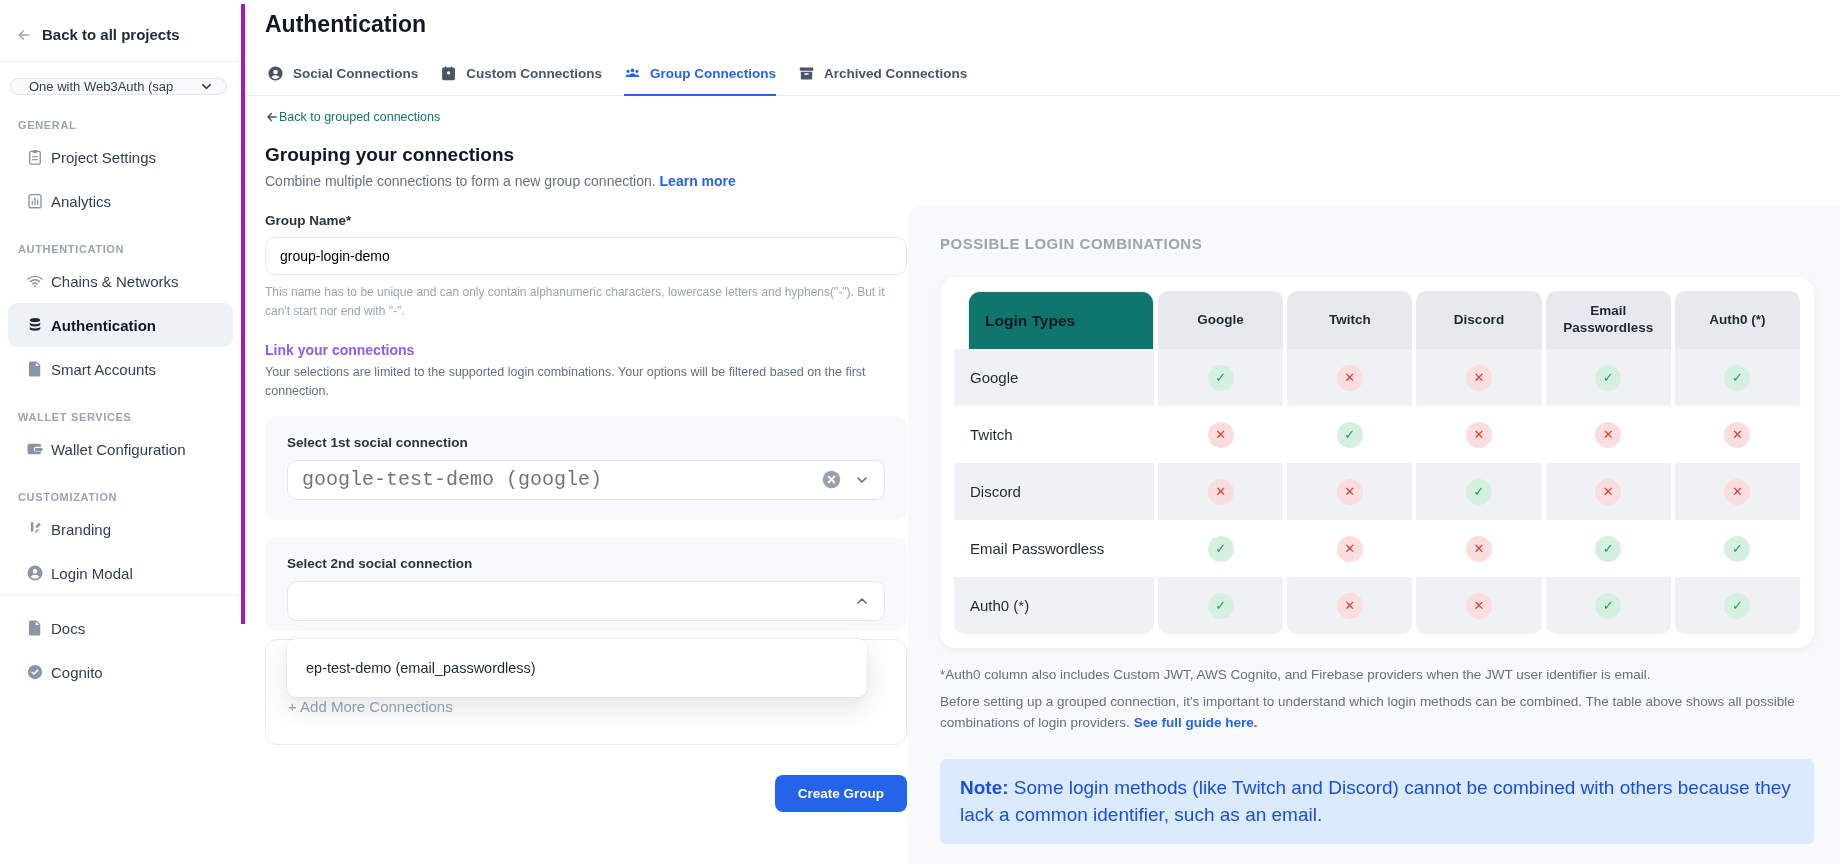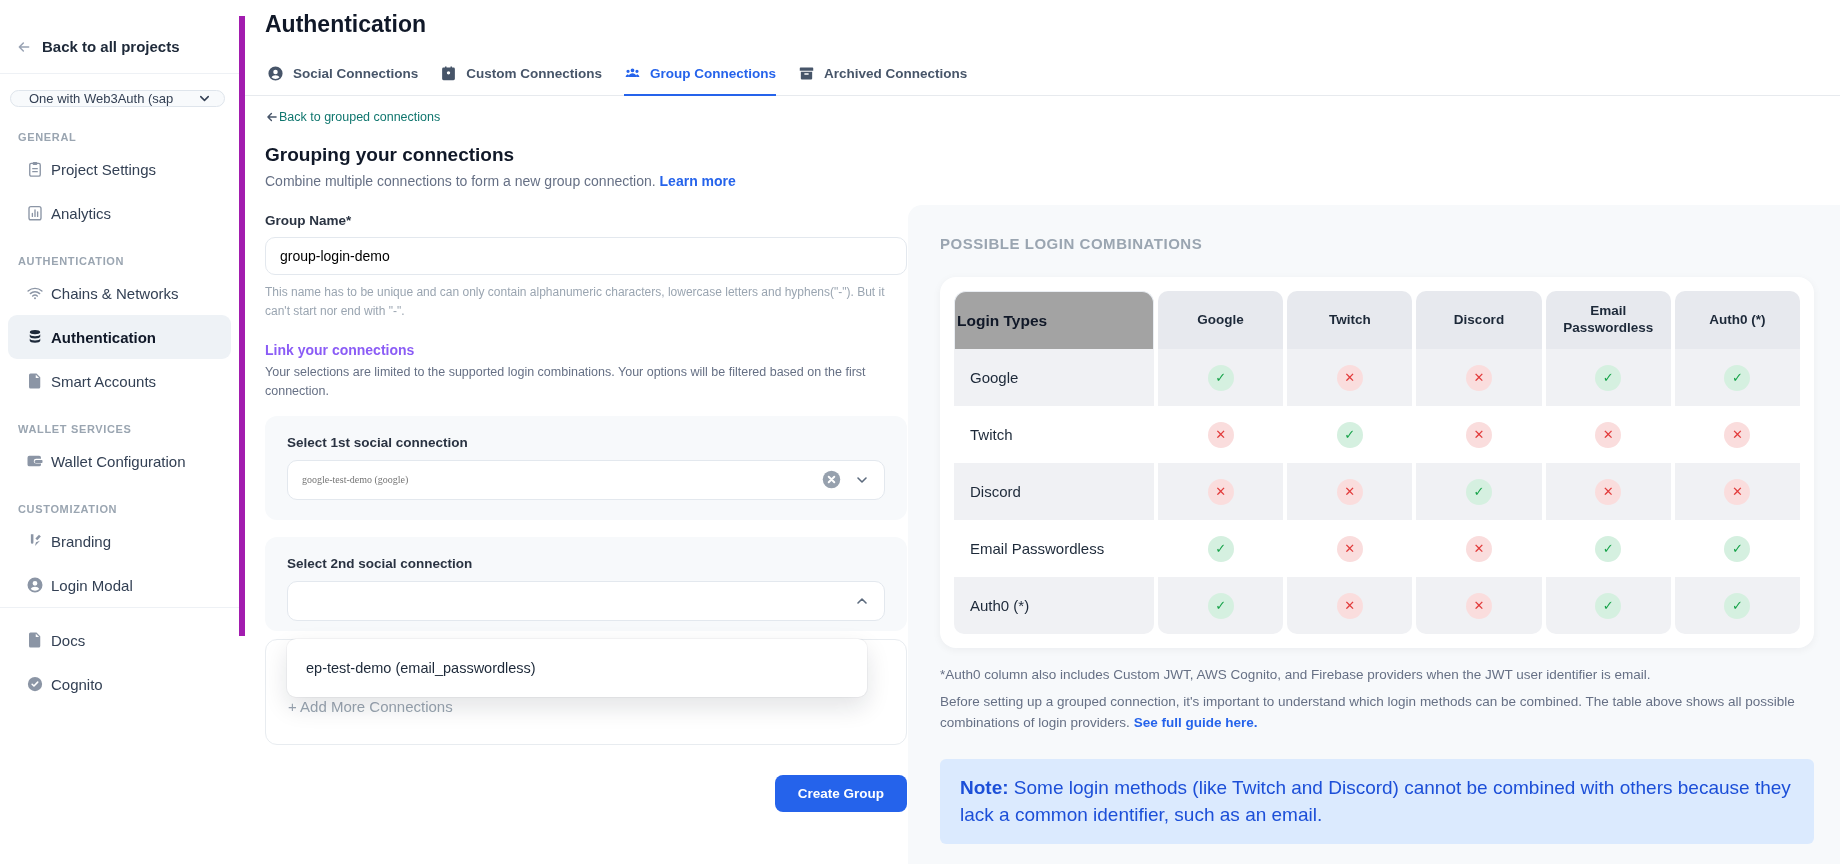--- a/index.html
+++ b/index.html
@@ -2,22 +2,22 @@
 <html><head>
 <meta charset="utf-8">
 <style>
   * { margin:0; padding:0; box-sizing:border-box; }
   html,body { width:1840px; height:864px; overflow:hidden; background:#fff;
     font-family:"Liberation Sans","DejaVu Sans",sans-serif; color:#101828; }
   [data-interactable="true"] { cursor:pointer; }
   svg { display:block; }
 
   
-  #sidebar { position:absolute; left:0; top:16px; width:245px; height:620px;
-    border-right:6px solid #a21caf; display:flex; flex-direction:column; background:#fff; }
+  #sidebar { position:absolute; left:0; top:4px; width:245px; height:620px;
+    border-right:4px solid #a21caf; display:flex; flex-direction:column; background:#fff; }
   .back-row { display:flex; align-items:center; gap:10px; padding:22px 14px 18px 16px;
     font-size:15px; font-weight:700; color:#1e2939; }
   .back-row .arr { color:#98a2b3; }
   .side-divider { border-top:1px solid #eef1f5; }
   .project-select { margin:16px 14px 4px 10px; height:40px; border:1px solid #dfe5ec;
     border-radius:9px; background:#f8fafc; display:flex; align-items:center;
     justify-content:space-between; padding:0 12px 0 18px; font-size:13px; font-weight:500; color:#344054; }
   .project-select .lbl { white-space:nowrap; overflow:hidden; }
   .section-label { padding:20px 0 4px 18px; font-size:11px; font-weight:700;
     letter-spacing:.06em; color:#9aa5b1; }
@@ -51,22 +51,22 @@
     padding:0 14px; font-size:14px; color:#000000; background:#fff; outline:none;
     font-family:inherit; }
   .help-text { margin-top:8px; font-size:12px; line-height:1.55; color:#9aa5b1; }
   .link-heading { margin-top:22px; font-size:14px; font-weight:700; color:#8b5cf6; }
   .link-help { margin-top:5px; font-size:12.5px; line-height:1.5; color:#667085; }
   .conn-card { margin-top:15px; background:#f7f9fb; border-radius:12px; padding:19px 22px 20px; }
   .conn-card.second { margin-top:17px; position:relative; padding-bottom:10px; }
   .card-label { font-size:13.5px; font-weight:700; color:#2a3342; }
   .select-box { margin-top:10px; height:40px; background:#fff; border:1px solid #e3e8ee; border-radius:10px;
     display:flex; align-items:center; padding:0 14px; }
-  .select-box .ph { font-size:10px; color:#9aa5b1; flex:1; border:none; outline:none;
-    background:transparent; font-family:Liberation Serif, serif; }
+  .select-box .ph { font-size:20px; color:#9aa5b1; flex:1; border:none; outline:none;
+    background:transparent; font-family:Liberation Mono, monospace; }
   .select-box .clear { width:21px; height:21px; color:#97a1ae; margin-right:12px; }
   .select-box .chev { width:16px; height:16px; color:#5d6b7e; }
   .dropdown { position:absolute; left:22px; right:40px; top:calc(100% + 8px); background:#fff;
     border-radius:9px; box-shadow:0 10px 24px rgba(16,24,40,.12), 0 0 0 1px rgba(16,24,40,.04); z-index:6; }
   .dropdown .option { padding:21px 19px; font-size:14.5px; color:#1d2939; }
   .add-more { margin-top:8px; height:106px; border:1px solid #e8ecf0; border-radius:12px;
     background:#fff; padding:58px 0 0 22px; font-size:15px; color:#9aa5b1; }
   .create-btn { margin-top:30px; margin-left:auto; display:block; height:37px; padding:0 23px;
     background:#2563eb; color:#fff; border:none; border-radius:8px; font-size:13.5px;
     font-weight:600; font-family:inherit; }
@@ -74,23 +74,23 @@
   
   .right-panel { position:absolute; left:663px; top:205px; right:0; bottom:0; background:#f7f9fb;
     border-top-left-radius:14px; padding:30px 26px 0 32px; }
   .combos-heading { font-size:15px; font-weight:700; letter-spacing:.035em; color:#9aa5b1; }
   .table-card { margin-top:25px; background:#fff; border-radius:16px; padding:14px;
     box-shadow:0 2px 8px rgba(16,24,40,.05); }
   .combo-table { display:grid; grid-template-columns:200px repeat(5,1fr); column-gap:4px; }
   .cell { display:flex; align-items:center; justify-content:center; }
   .cell.hdr { height:58px; background:#e7e9ee; border-radius:10px 10px 0 0; font-size:13.5px;
     font-weight:700; color:#1d2939; text-align:center; line-height:1.25; padding:0 12px; }
-  .cell.corner { background:#a3a3a3; border:1px solid #e9edf2; border-bottom:none;
-    border-radius:12px 12px 0 0; justify-content:flex-start; padding-left:2px;
-    font-size:15.5px; font-weight:600; color:#101828; }
+  .cell.corner { background:#0f766e; border:1px solid #e9edf2; border-bottom:none;
+    border-radius:12px 12px 0 0; justify-content:flex-start; padding-left:16px;
+    font-size:15.5px; font-weight:600; color:#101828;margin-left:14px; }
   .cell.body { height:57px; }
   .cell.rowlabel { justify-content:flex-start; padding-left:16px; font-size:15px; color:#1d2939; }
   .cell.shade { background:#f0f1f4; }
   .cell.last { border-radius:0 0 10px 10px; }
   .mark { width:26px; height:26px; border-radius:50%; display:inline-flex; align-items:center;
     justify-content:center; font-size:13px; font-weight:700; }
   .mark.yes { background:#d5f0e0; color:#17a34a; }
   .mark.no  { background:#fadddd; color:#e23b3b; }
   .footnote { margin-top:19px; font-size:13.5px; color:#667085; }
   .description { margin-top:10px; font-size:13.5px; line-height:1.55; color:#667085; max-width:900px; }

